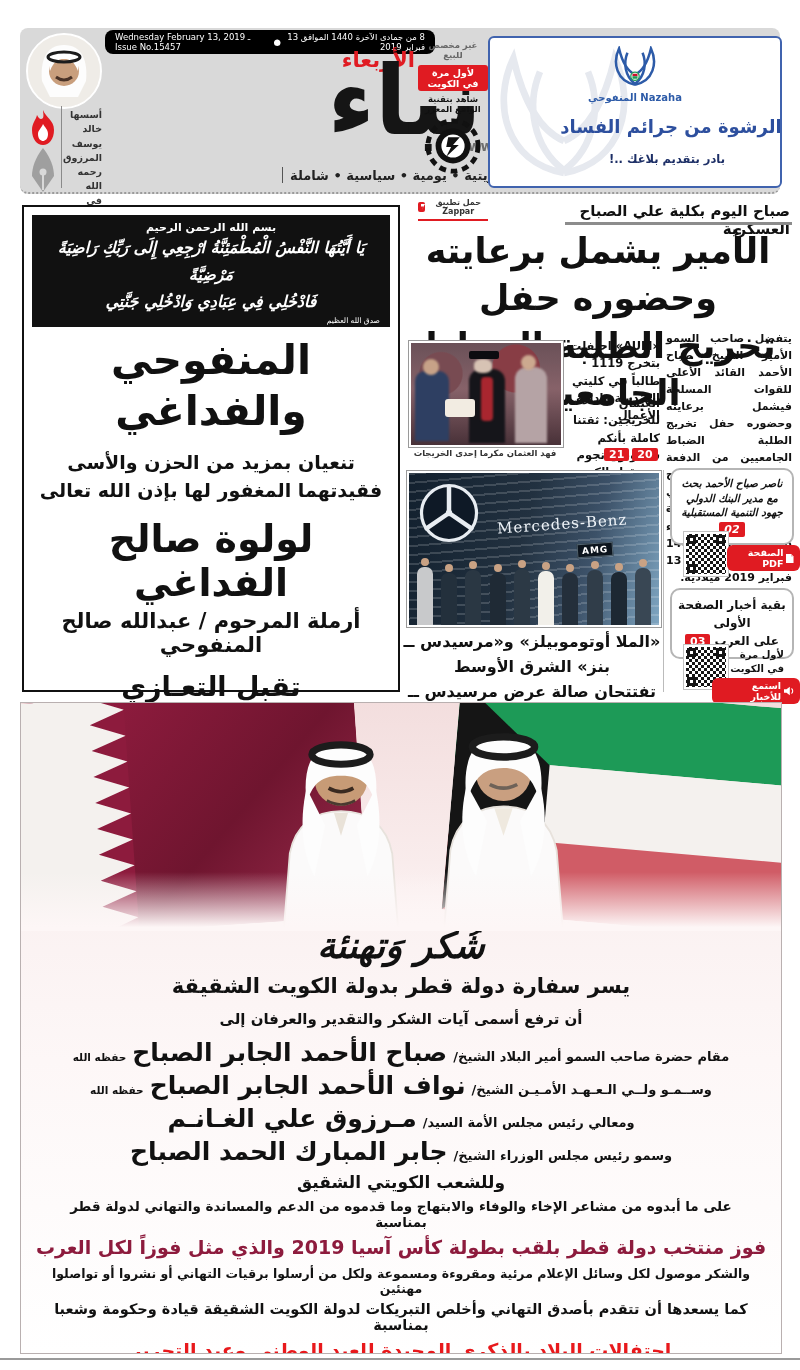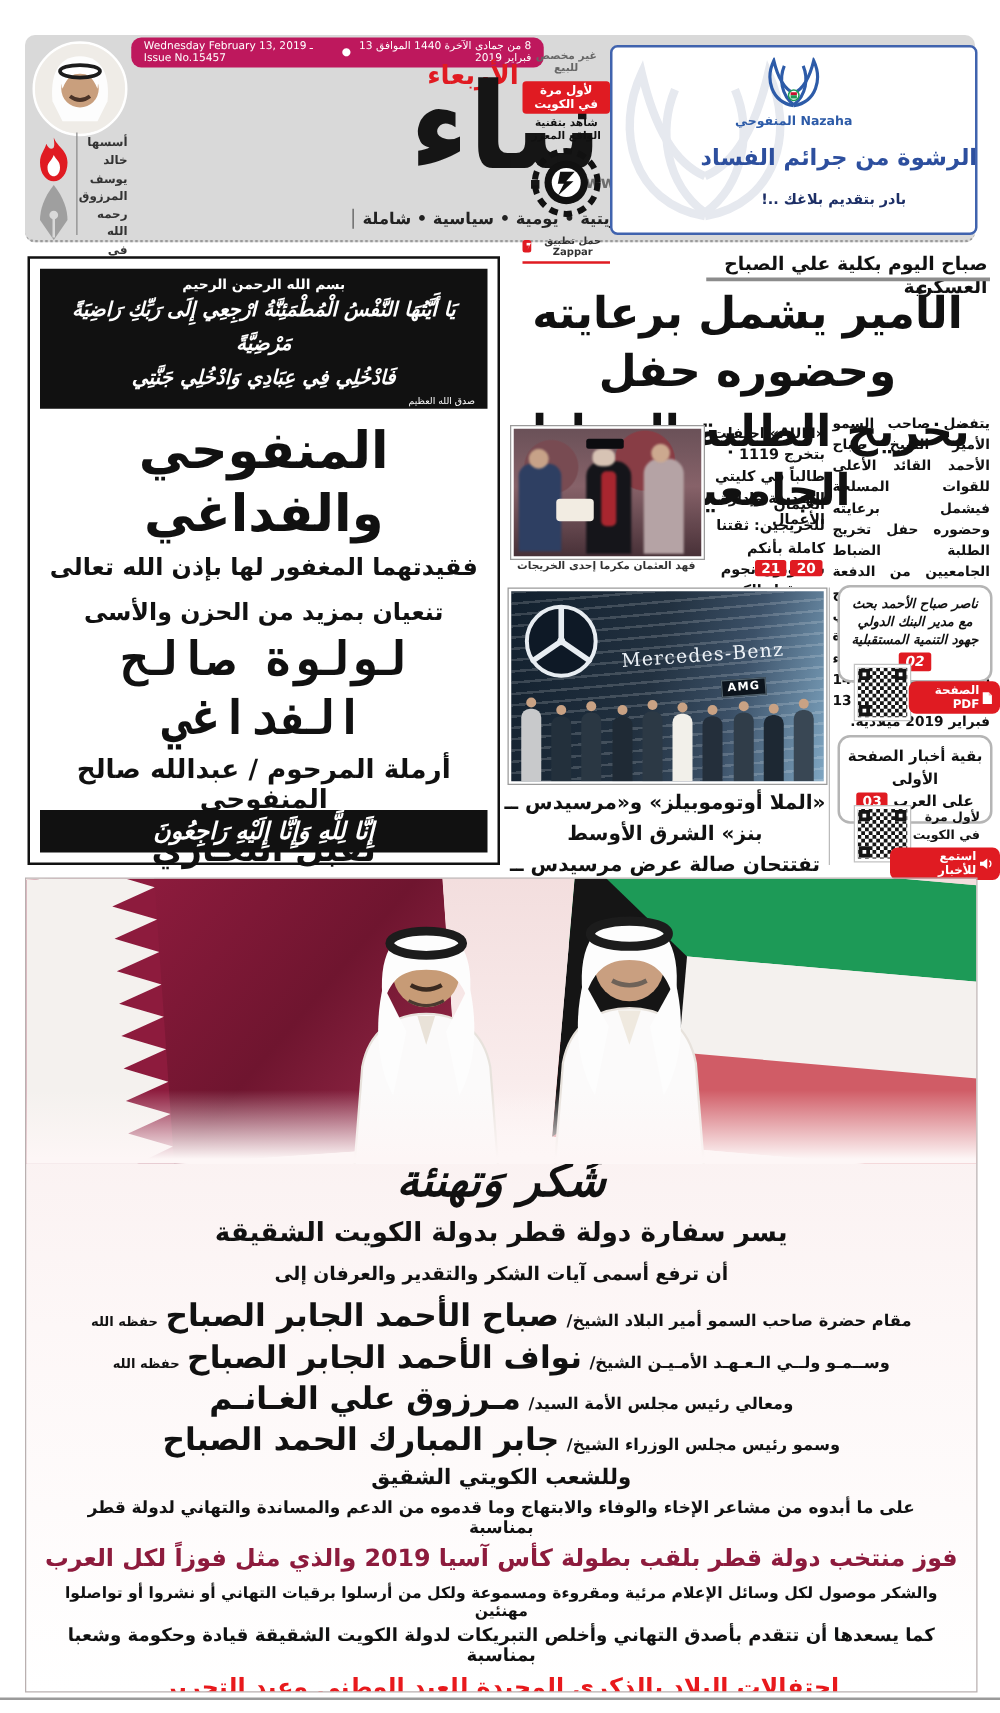--- a/index.html
+++ b/index.html
@@ -3,21 +3,21 @@
 <meta charset="utf-8">
 <style>
   html,body{margin:0;padding:0;background:#fff;}
   body{font-family:"DejaVu Sans","Liberation Sans",sans-serif;color:#111;}
   #page{position:relative;width:800px;height:1370px;background:#fff;overflow:hidden;margin:0 auto;}
   .abs{position:absolute;}
   .rtl{direction:rtl;}
   .ctr{text-align:center;}
   
   .mast{background:#d9d9d9;border-radius:8px;border-bottom:2px dotted #9a9a9a;}
-  .datebar{background:#be185d;color:#fff;border-radius:8px;font-size:8.5px;display:flex;justify-content:space-between;align-items:center;padding:2px 10px;}
+  .datebar{background:#000000;color:#fff;border-radius:8px;font-size:8.5px;display:flex;justify-content:space-between;align-items:center;padding:2px 10px;}
   .weekday{color:#e01b22;font-weight:900;font-size:21px;}
   .logo{font-weight:900;font-size:92px;line-height:1;letter-spacing:-2px;color:#151515;transform:scaleY(1.04);}
   .site{font-size:13.5px;color:#6e6e6e;font-weight:bold;}
   .site .nm{color:#e01b22;}
   .tagrow{display:flex;align-items:center;gap:7px;font-size:13px;font-weight:bold;color:#222;}
   .tagrow .sep{width:1px;height:16px;background:#555;}
   .num{color:#e01b22;font-weight:900;font-size:17px;}
   .unit{font-size:10px;font-weight:bold;}
   .founder-line{width:1px;background:#8a8a8a;}
   .founder-txt{font-size:9.5px;font-weight:bold;color:#333;line-height:1.5;text-align:right;}
@@ -158,21 +158,21 @@
     <div class="abs ctr" style="left:398px;top:12px;width:70px;">
       <div class="zsmall rtl">غير مخصص للبيع</div>
       <div style="margin-top:5px;"><span class="zbadge rtl">لأول مرة في الكويت</span></div>
       <div class="zcap rtl" style="margin-top:3px;">شاهد بتقنية الواقع المعزز</div>
       <svg style="margin-top:3px;" width="58" height="58" viewBox="0 0 60 60">
         <circle cx="30" cy="30" r="26" fill="none" stroke="#111" stroke-width="5" stroke-dasharray="7 5"></circle>
         <circle cx="30" cy="30" r="18" fill="#111"></circle>
         <circle cx="30" cy="30" r="12" fill="#fff"></circle>
         <path d="M25 21 L37 21 L30 29 L36 29 L23 41 L28 31 L23 31 Z" fill="#111"></path>
       </svg>
-      <div class="zdl" style="margin-top:9px;">
+      <div class="zdl" style="margin-top:19px;">
         <span class="zapp"></span>
         <span class="rtl">حمل تطبيق Zappar</span>
       </div>
     </div>
 
     <div class="abs nazad" style="left:468px;top:8px;width:290px;height:148px;">
       <svg class="abs" style="left:-6px;top:4px;opacity:.22;" width="160" height="150" viewBox="0 0 60 50">
         <g fill="none" stroke="#8d99b5" stroke-width="2.5">
           <path d="M30 46 C8 42 3 20 11 3 C15 20 21 30 30 34"></path>
           <path d="M30 46 C52 42 57 20 49 3 C45 20 39 30 30 34"></path>
@@ -309,29 +309,28 @@
 
   <div class="abs obit" style="left:22px;top:205px;width:358px;height:467px;">
     <div class="obit-head">
       <div class="obit-bas rtl">بسم الله الرحمن الرحيم</div>
       <div class="obit-verse rtl">يَا أَيَّتُهَا النَّفْسُ الْمُطْمَئِنَّةُ ارْجِعِي إِلَى رَبِّكِ رَاضِيَةً مَرْضِيَّةً</div>
       <div class="obit-verse rtl">فَادْخُلِي فِي عِبَادِي وَادْخُلِي جَنَّتِي</div>
       <div class="obit-sdq rtl">صدق الله العظيم</div>
     </div>
     <div class="ctr rtl" style="margin-top:8px;">
       <div class="ob-fam">المنفوحي والفداغي</div>
+      <div class="ob-mid" style="margin-top:14px;">تنعيان بمزيد من الحزن والأسى</div>
       <div class="ob-mid" style="margin-top:6px;">فقيدتهما المغفور لها بإذن الله تعالى</div>
-      <div class="ob-mid" style="margin-top:14px;">تنعيان بمزيد من الحزن والأسى</div>
-      <div class="ob-name" style="margin-top:4px;font-family:Liberation Mono, monospace;">لولوة صالح الفداغي</div>
+      <div class="ob-name" style="margin-top:16px;">لولوة صالح الفداغي</div>
       <div class="ob-rel" style="margin-top:4px;">أرملة المرحوم / عبدالله صالح المنفوحي</div>
       <div class="ob-cond" style="margin-top:14px;">تقبل التعـازي</div>
       <div class="ob-addr" style="margin-top:8px;"><span>للرجـال:</span> <span>اليرموك - قطعة 4 - شارع احمد الثاقب - منزل 4</span></div>
       <div class="ob-addr" style="margin-top:6px;"><span>للنسـاء:</span> <span>اليرموك - قطعة 3 - الشارع الثاني - منزل 28</span></div>
     </div>
-    <div class="obit-foot abs rtl" style="left:8px;right:8px;bottom:8px;">إِنَّا لِلَّهِ وَإِنَّا إِلَيْهِ رَاجِعُونَ</div>
   </div>
 
   <div class="abs qad" style="left:20px;top:702px;width:760px;height:650px;">
 
     <div class="abs qad-photo" style="left:0;top:0;width:760px;height:228px;">
 
       <svg class="abs" style="left:-20px;top:-10px;transform:rotate(-4deg);" width="360" height="235" viewBox="0 0 360 235">
         <rect width="360" height="235" fill="#8d1b3d"></rect>
         <path d="M0 0 L95 0 L130 13 L95 26 L130 39 L95 52 L130 65 L95 78 L130 91 L95 104 L130 117 L95 130 L130 143 L95 156 L130 169 L95 182 L130 195 L95 208 L130 221 L95 235 L0 235 Z" fill="#f4f1ee"></path>
         <path d="M130 0 L360 0 L360 235 L130 235 Z" fill="url(#qshade)"></path>

